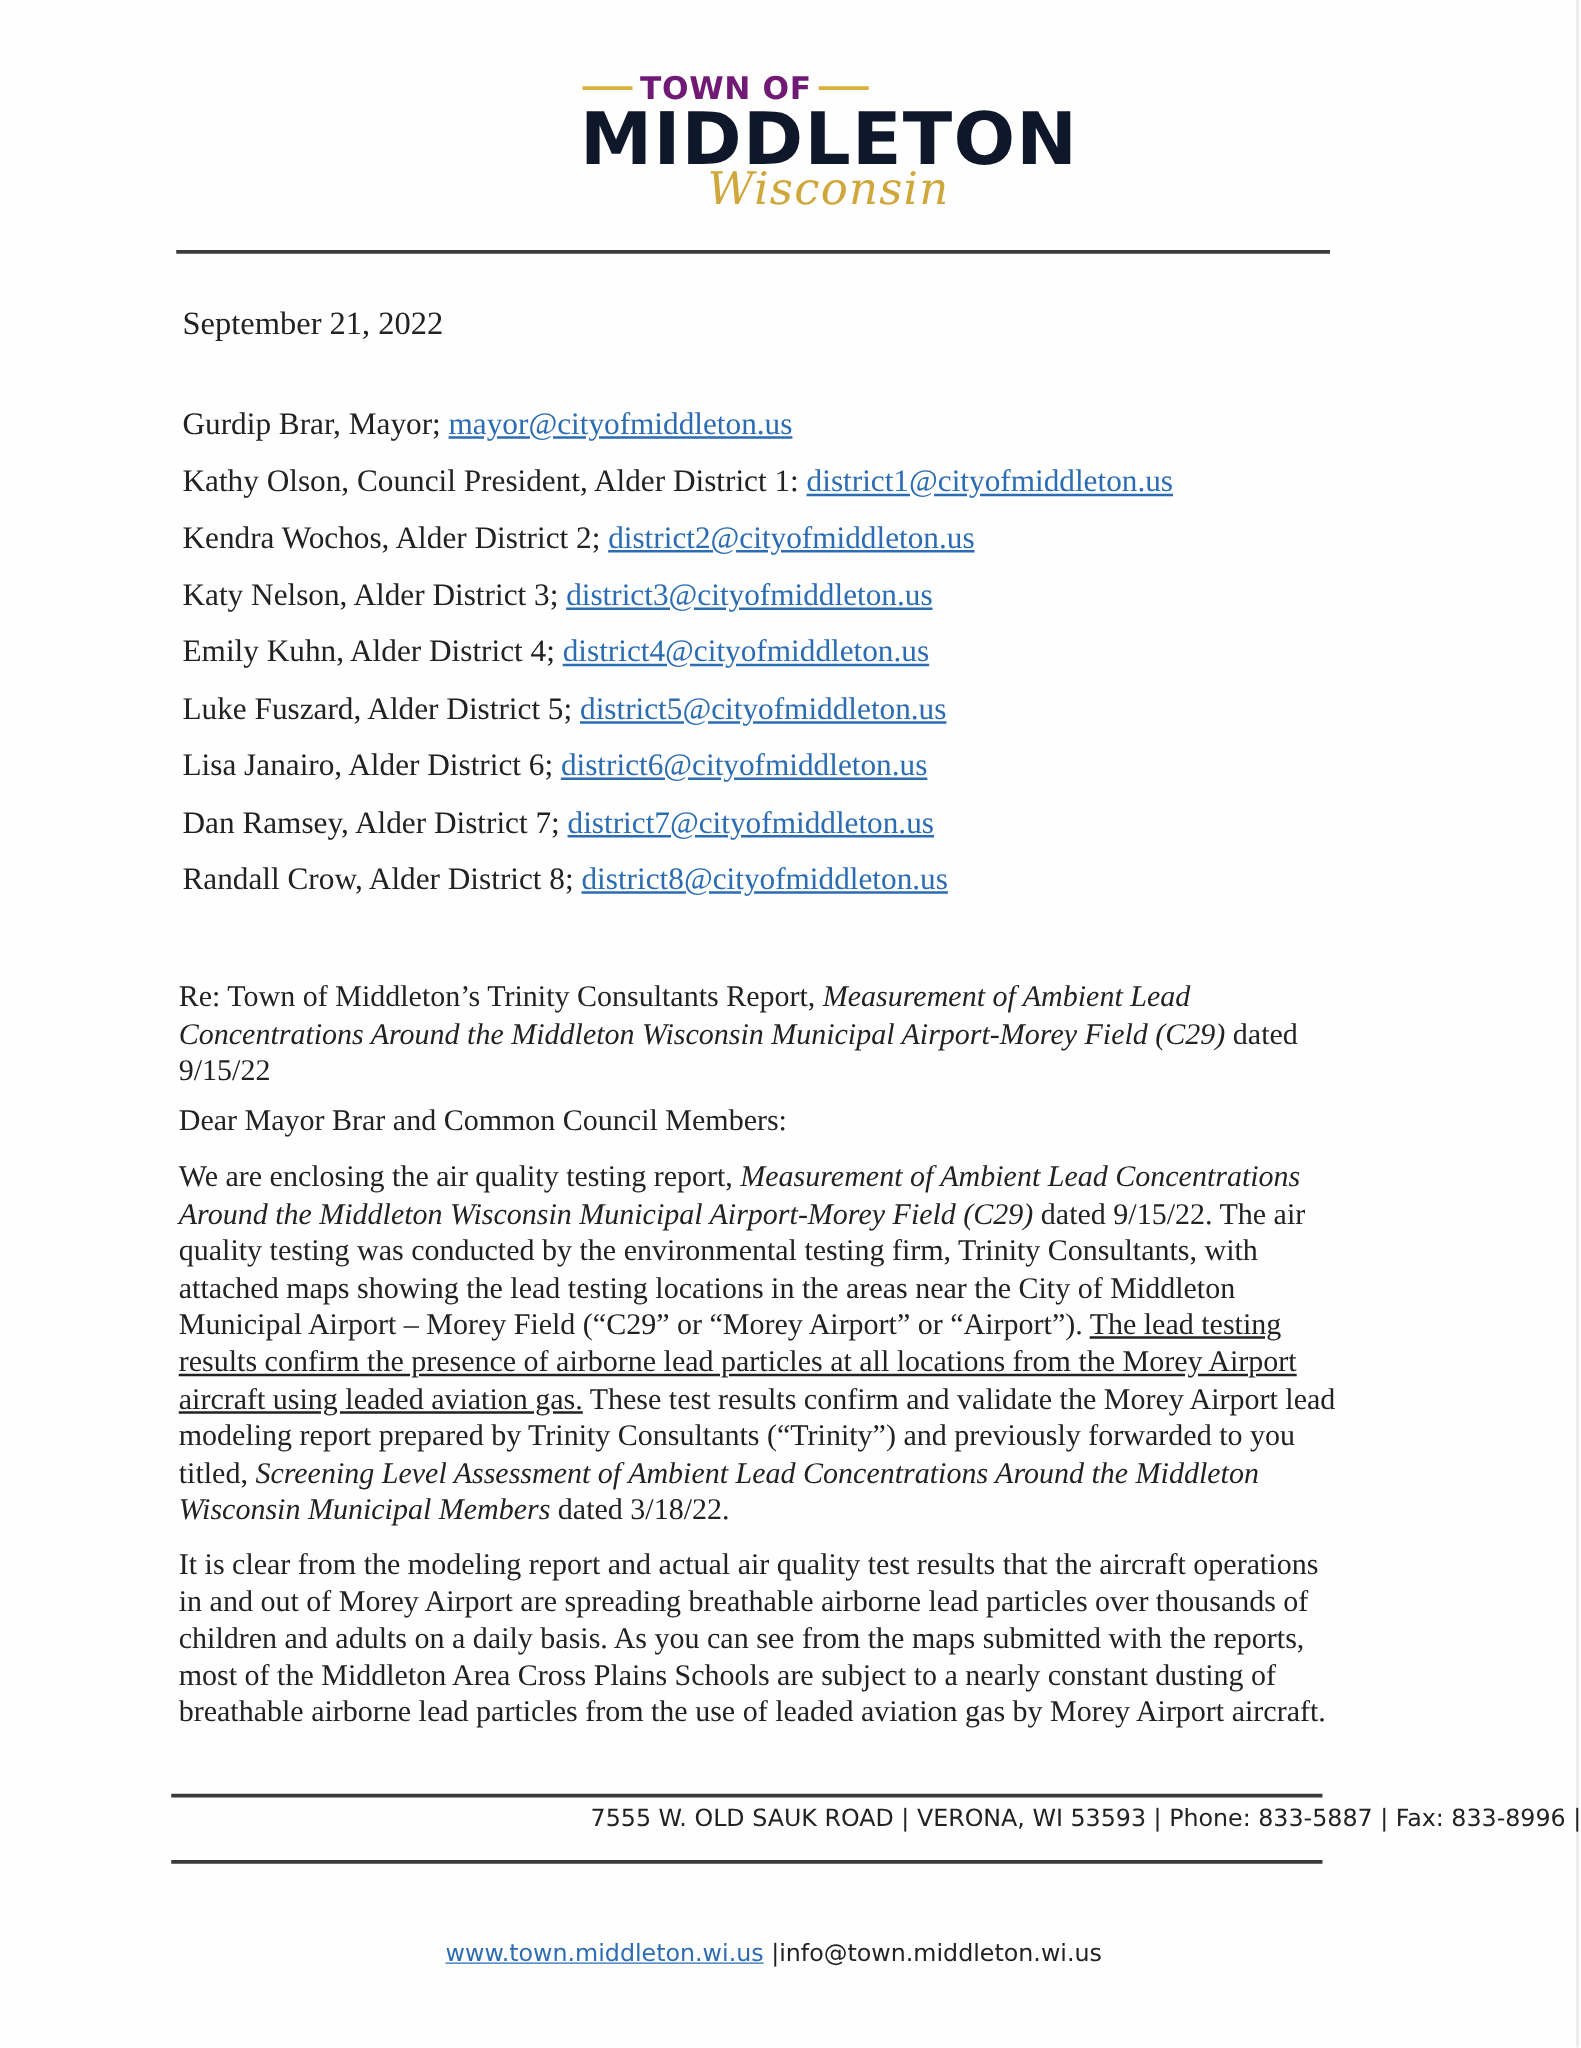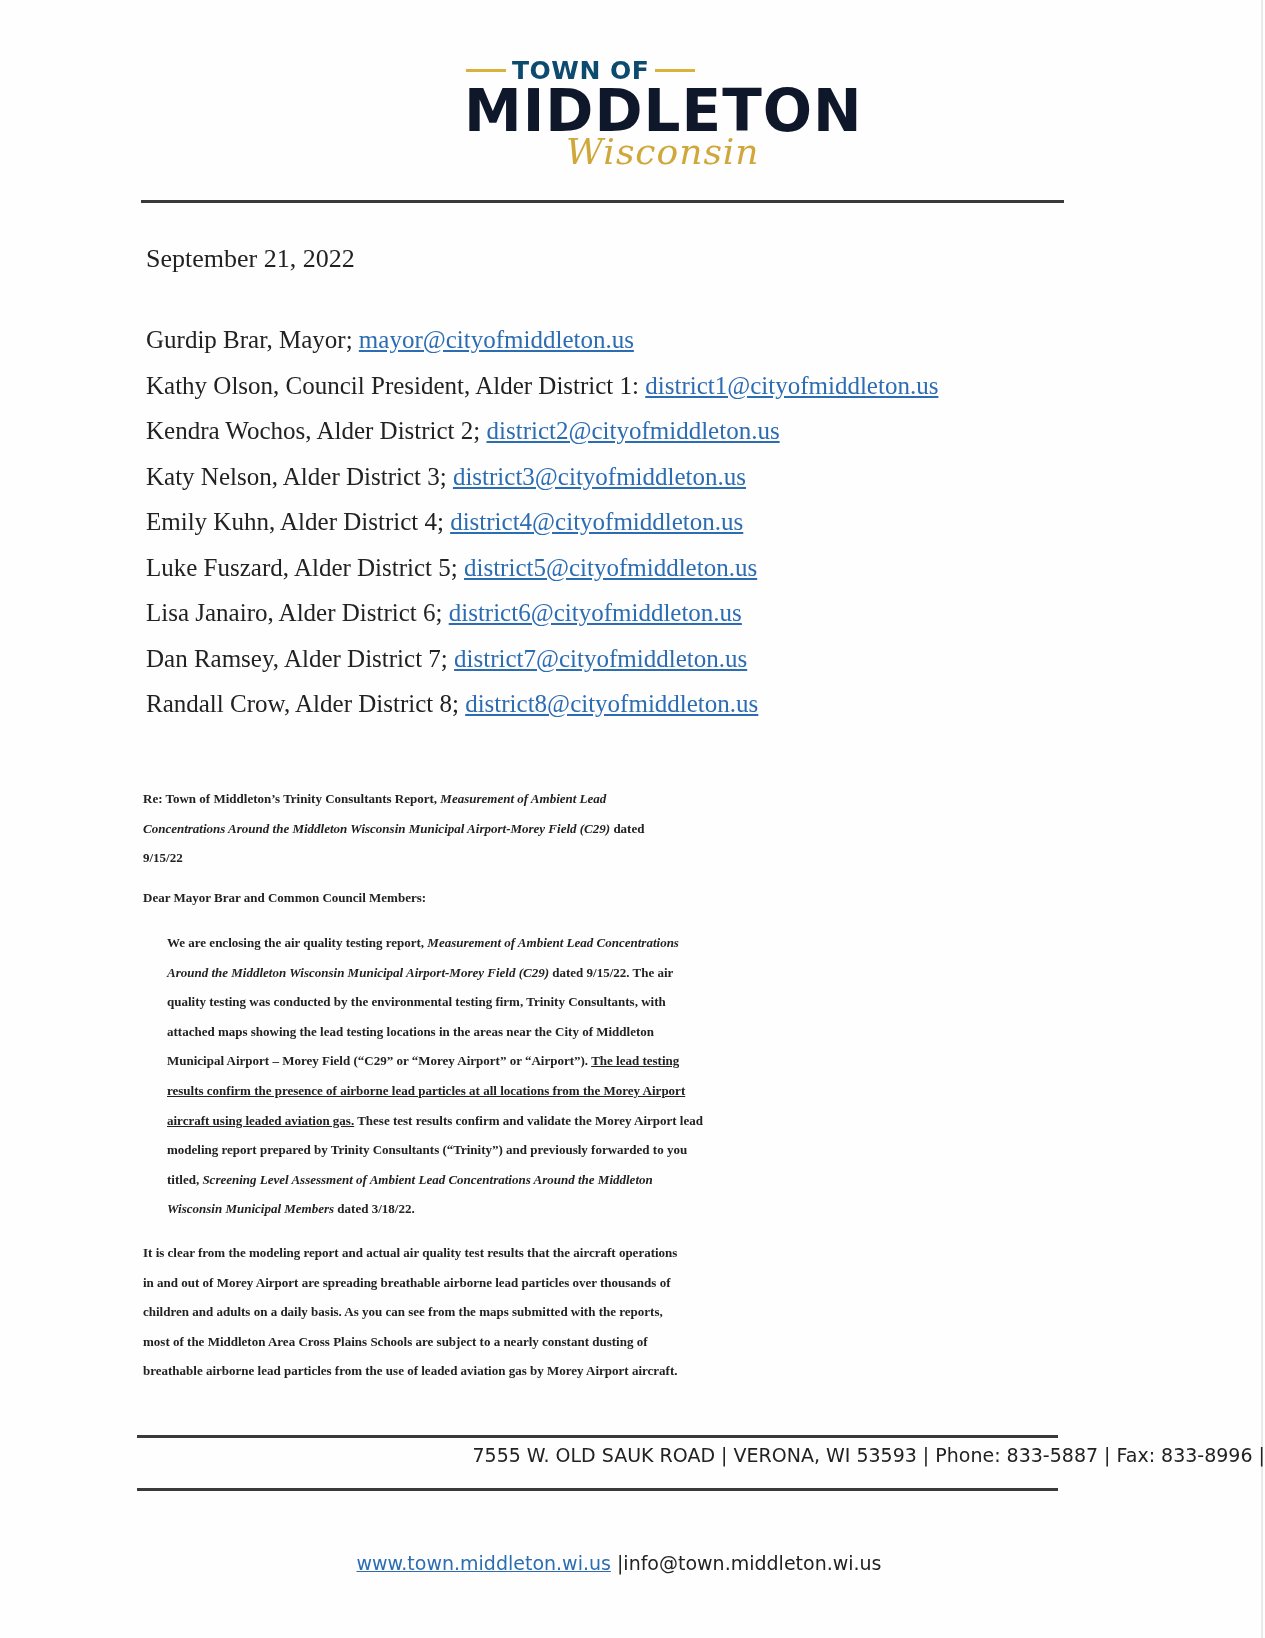--- a/index.html
+++ b/index.html
@@ -4,37 +4,37 @@
   <style>
     html, body { margin: 0; padding: 0; background: #ffffff; }
     body { width: 1265px; height: 1638px; position: relative; overflow: hidden; font-family: "Liberation Serif", serif; color: #222; }
     .page { position: absolute; inset: 0; background: #fefefe; }
     .right-edge { position: absolute; left: 1261px; top: 0; width: 2px; height: 1638px; background: #e6eaec; }
 
     
     .logo { position: absolute; left: 466px; top: 52px; width: 420px; height: 130px; }
     .logo-top { position: absolute; left: 0; top: 4px; width: 300px; display: flex; align-items: center; gap: 6px; }
     .logo-dash { display: inline-block; width: 40px; height: 3px; background: #d9b23c; }
-    .logo-townof { font-family: "DejaVu Sans", sans-serif; font-weight: bold; font-size: 25px; color: #0c4a6e; letter-spacing: 0.5px; }
+    .logo-townof { font-family: "DejaVu Sans", sans-serif; font-weight: bold; font-size: 25px; color: #701a75; letter-spacing: 0.5px; }
     .logo-main { position: absolute; left: -2px; top: 30px; font-family: "DejaVu Sans", sans-serif; font-weight: bold; font-size: 58px; color: #0f172a; letter-spacing: 1px; line-height: 1; }
     .logo-script { position: absolute; left: 100px; top: 82px; font-family: "DejaVu Serif", serif; font-style: italic; font-size: 36px; color: #d0a73a; letter-spacing: 1px; line-height: 1; }
 
     .rule { position: absolute; height: 3px; background: #3a3a3a; }
 
     .text { position: absolute; left: 146px; font-size: 26px; line-height: 30px; white-space: nowrap; }
     .date { top: 244px; }
     .recipients { position: absolute; left: 146px; top: 325px; font-size: 25px; }
     .recipient { height: 45.5px; line-height: 30px; white-space: nowrap; }
     .email { color: #2b6cb3; text-decoration: underline; }
 
-    .para { position: absolute; left: 143px; width: 920px; font-size: 13px; line-height: 29.6px; font-weight: bold; }
+    .para { position: absolute; left: 143px; width: 920px; font-size: 24px; line-height: 29.6px; }
     .para .line { white-space: nowrap; }
     .re { top: 784px; }
     .salutation { top: 883px; }
-    .body1 { top: 928px; margin-left: 24px; }
+    .body1 { top: 928px; }
     .body2 { top: 1238px; }
     i { font-style: italic; }
     .u { text-decoration: underline; }
 
     .footer-addr { position: absolute; left: 0; width: 1265px; top: 1444px; text-align: right; font-family: "DejaVu Sans", sans-serif; font-size: 19px; color: #222; }
     .footer-web { position: absolute; left: 0; width: 1238px; top: 1552px; text-align: center; font-family: "DejaVu Sans", sans-serif; font-size: 19px; color: #222; }
     .footer-web .link { color: #2b6cb3; text-decoration: underline; }
   </style>
 </head>
 <body>

